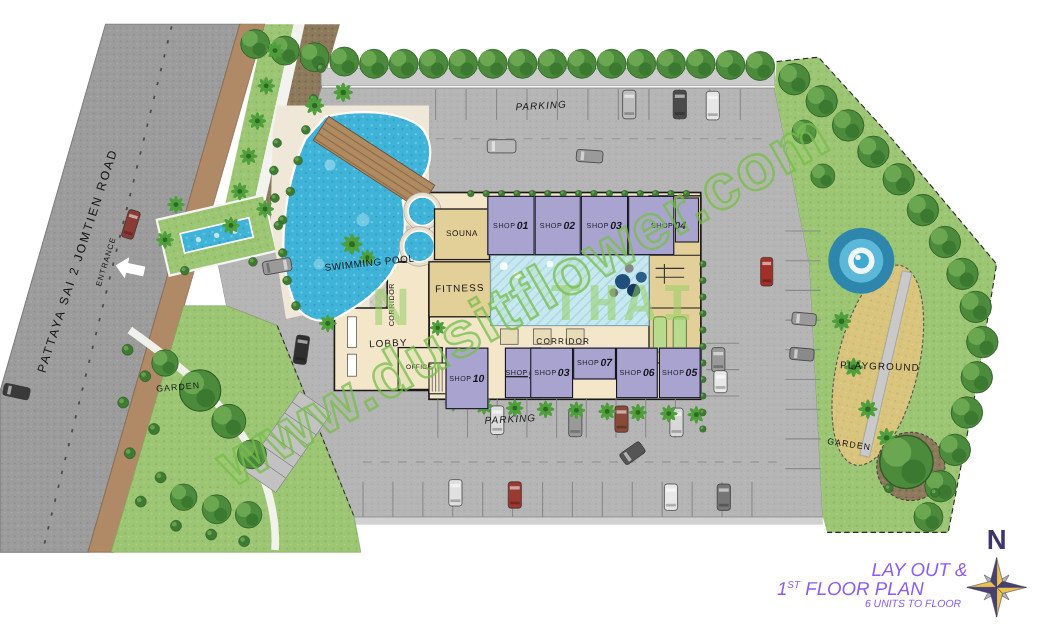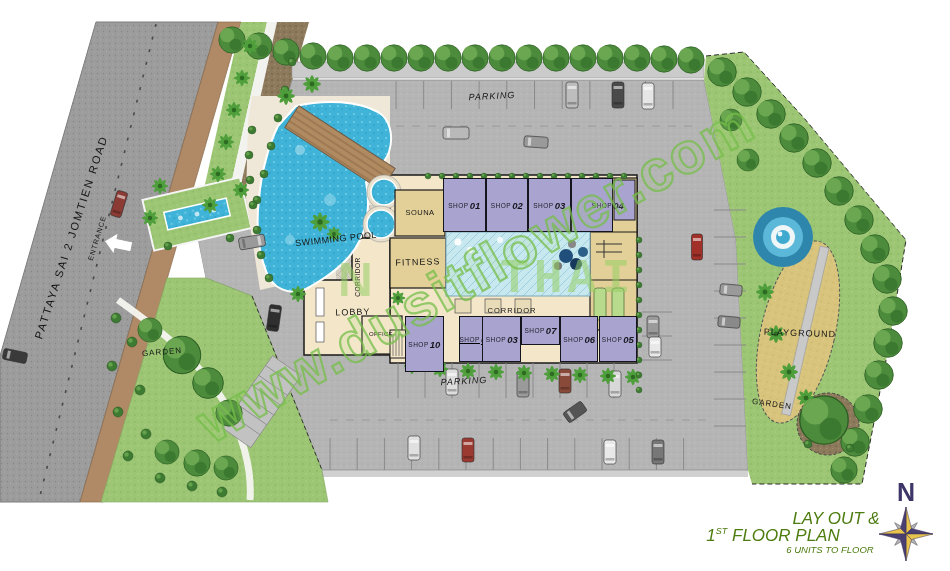--- a/index.html
+++ b/index.html
@@ -10,21 +10,21 @@
          font-family:"Liberation Sans",sans-serif;z-index:30;}
   .shoprow{position:absolute;z-index:20;}
   .shopcell{position:absolute;box-sizing:border-box;background:#a9a4cf;border:1.4px solid #15151e;
             display:flex;flex-direction:row;align-items:center;justify-content:center;gap:1px;z-index:20;}
   .shopname{font-size:6.5px;letter-spacing:.5px;color:#1c1c28;}
   .shopnum{font-size:9.5px;font-style:italic;font-weight:700;color:#15151e;}
   #wm-main{position:absolute;left:202px;top:398px;font-size:58px;line-height:58px;font-weight:700;
            letter-spacing:2px;transform:rotate(-29.5deg);transform-origin:0 50%;z-index:40;
            color:rgba(160,210,120,0.14);-webkit-text-stroke:2.2px rgba(118,190,74,0.75);white-space:nowrap;}
   .wm-frag{position:absolute;font-size:48px;font-weight:700;color:rgba(150,205,100,0.55);z-index:39;}
-  .title-line{position:absolute;transform:translate(-50%,-50%);white-space:nowrap;color:#4d7c0f;
+  .title-line{position:absolute;transform:translate(-50%,-50%);white-space:nowrap;color:#8b5cf6;
               font-style:italic;z-index:30;}
   sup{font-size:9px;}
 </style>
 </head>
 <body>
 
 <div id="plan">
 
 <svg id="base" width="950" height="571" viewBox="0 0 950 571">
   <defs>

